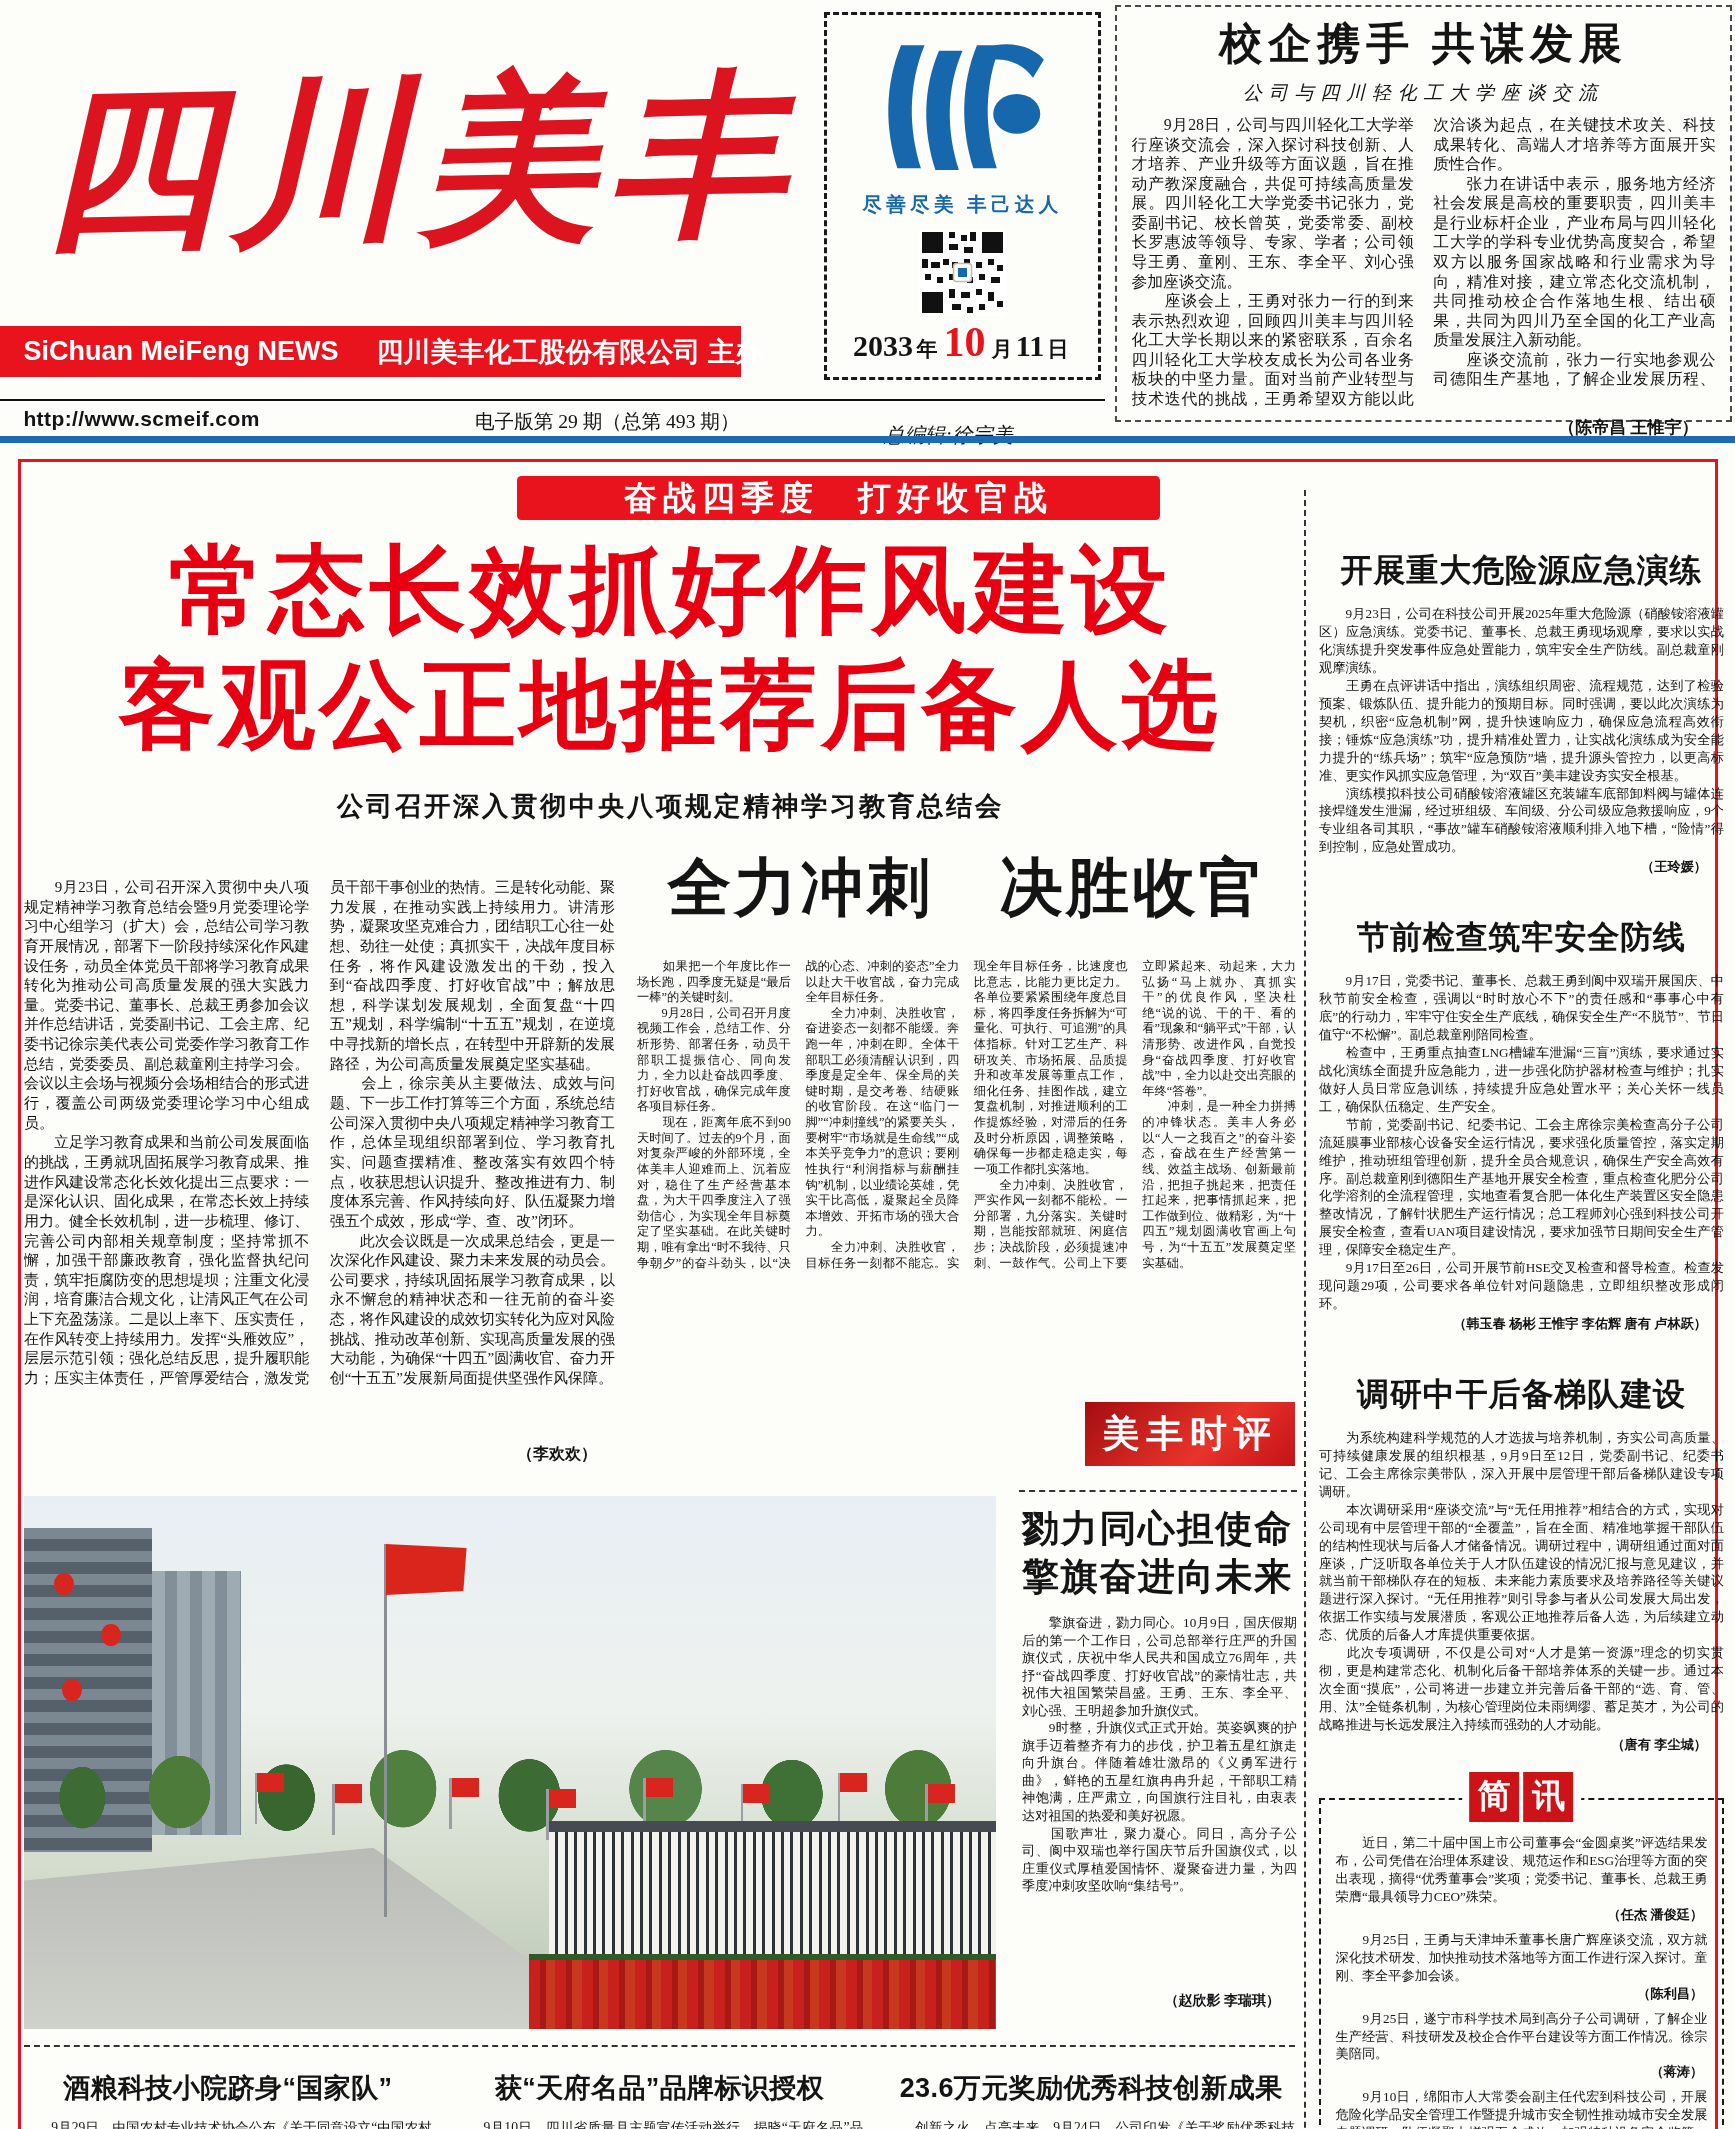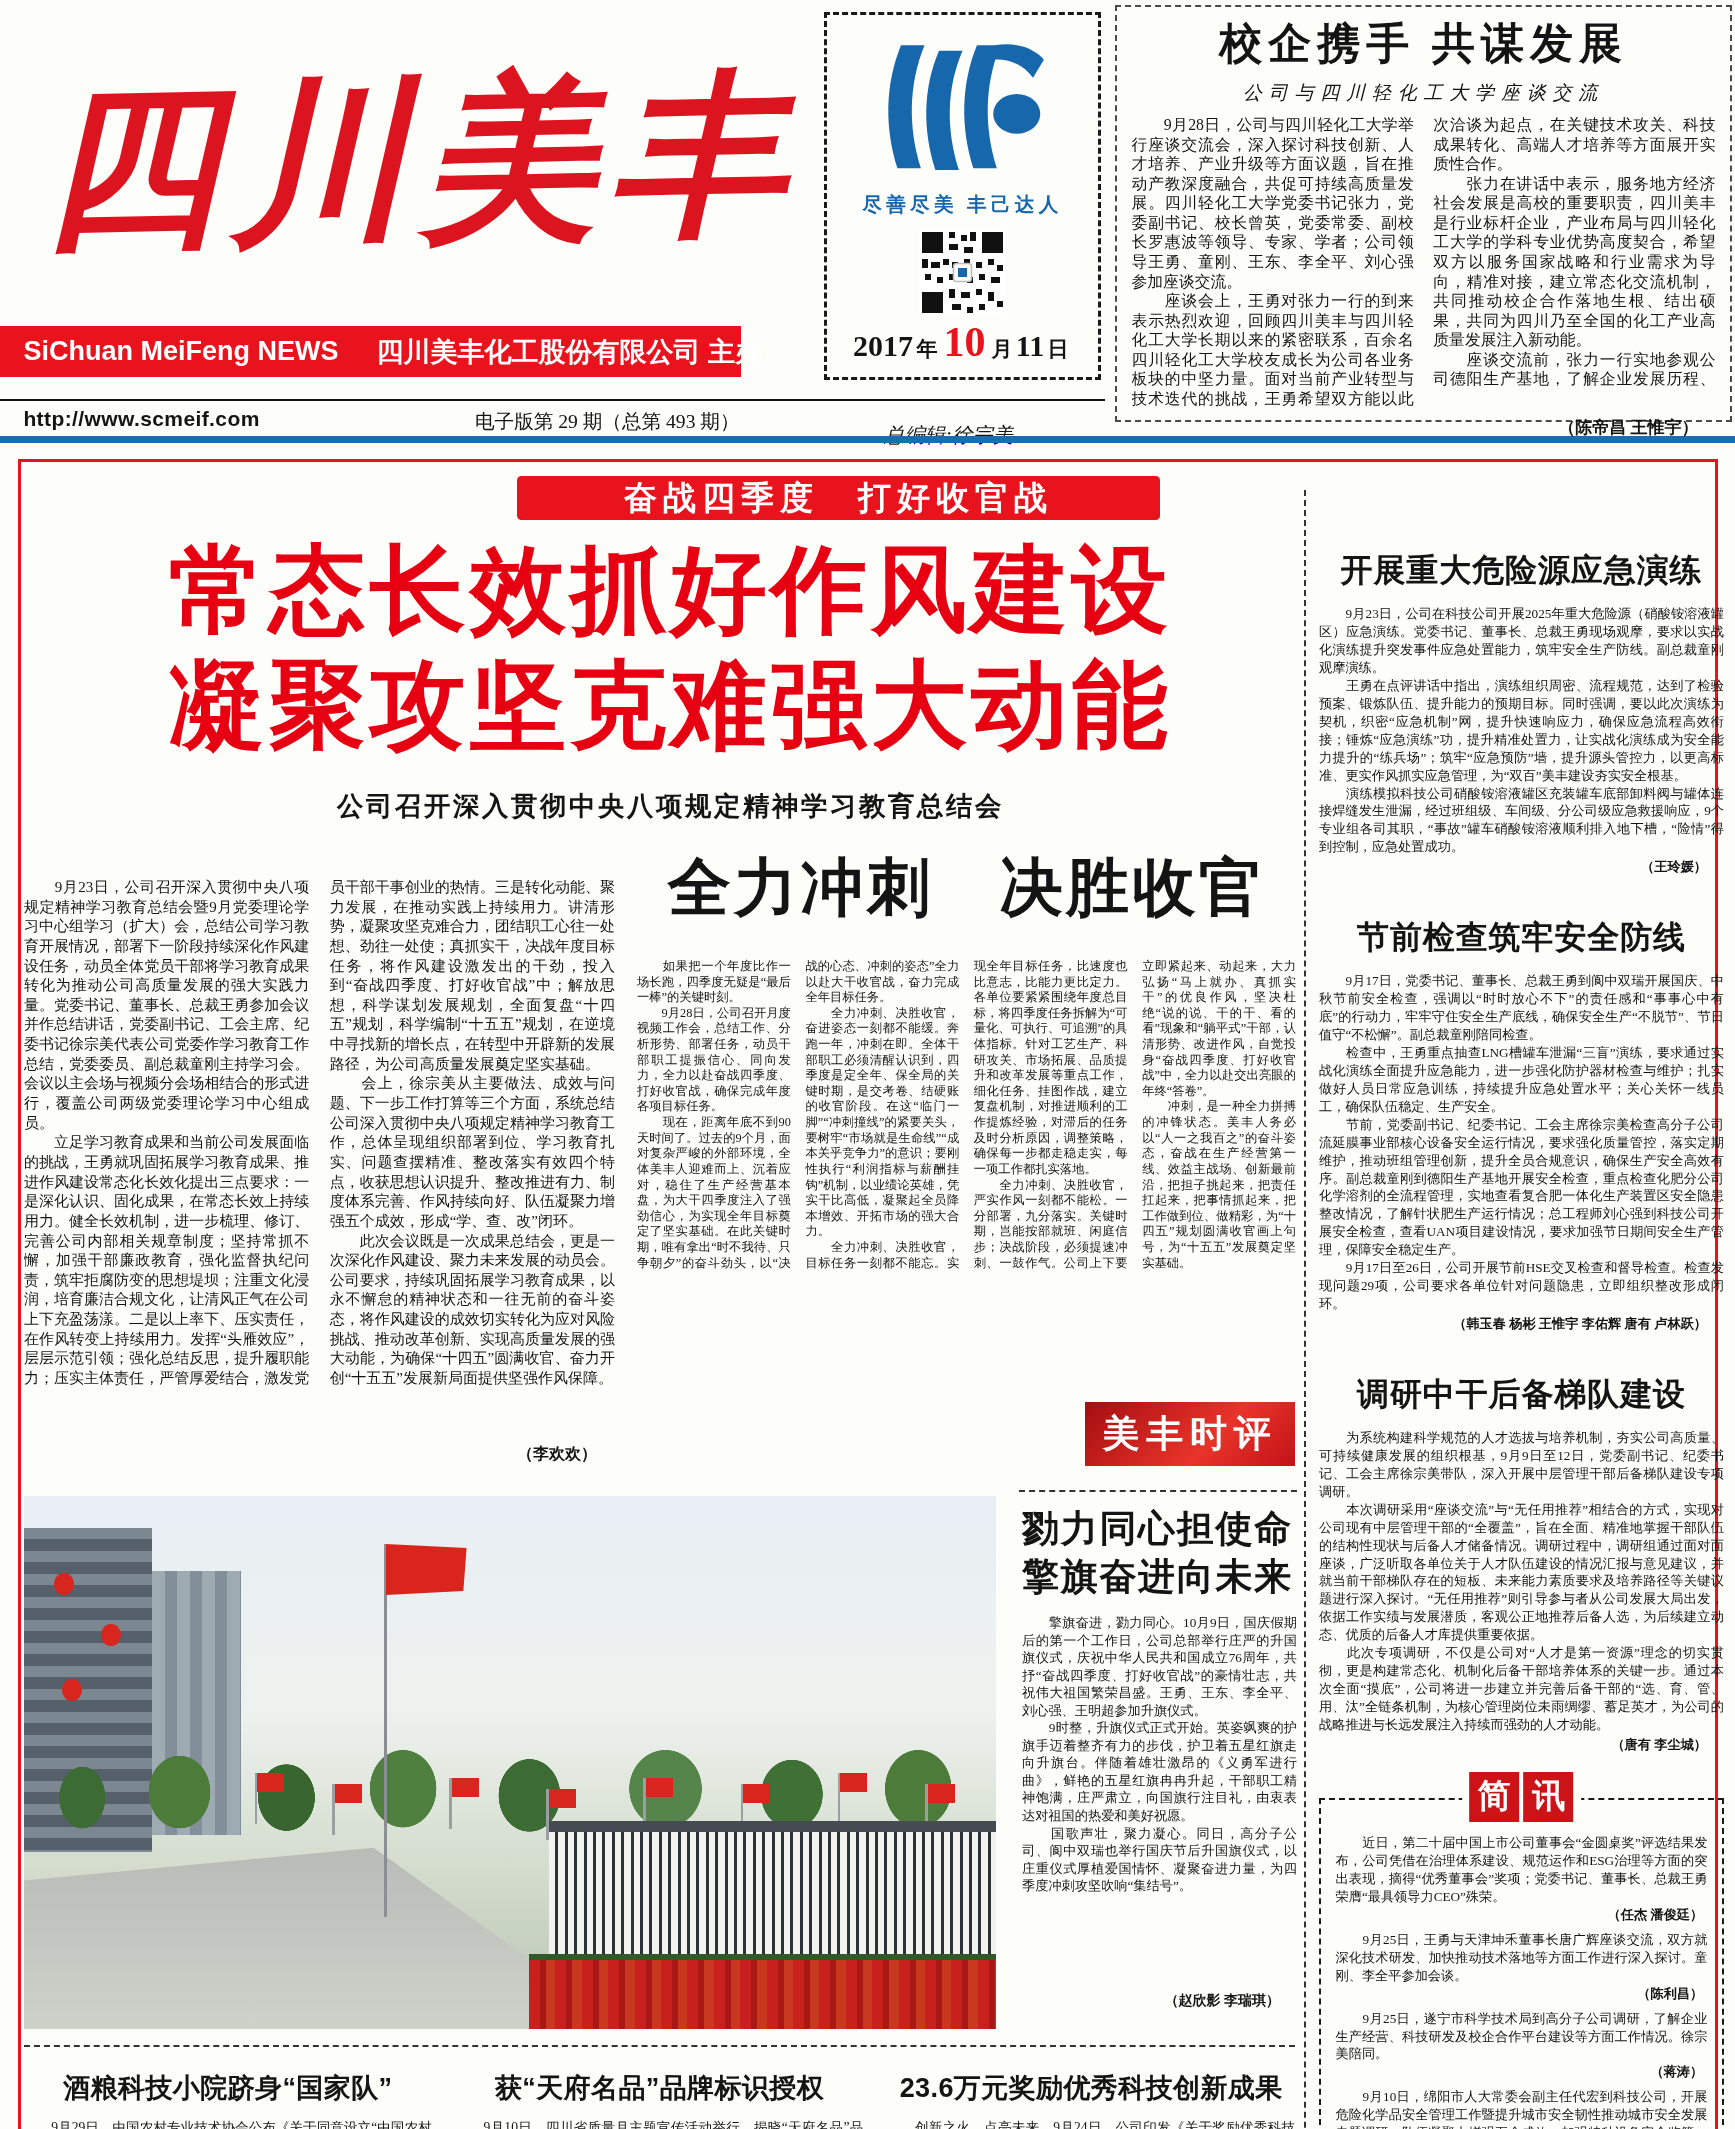--- a/index.html
+++ b/index.html
@@ -190,21 +190,21 @@
         <rect x="46" y="42" width="4" height="6"></rect>
           <rect x="52" y="48" width="4" height="4"></rect>
         <rect x="22" y="50" width="6" height="4"></rect>
           <rect x="32" y="52" width="4" height="4"></rect>
           <rect x="40" y="50" width="4" height="4"></rect>
       </g>
       <rect x="23" y="23" width="12" height="12" rx="2" fill="#fff" stroke="#bbb" stroke-width="1"></rect>
       <rect x="26" y="26" width="6" height="6" fill="#1767ad"></rect>
     </svg>
     <div class="dateline">
-      <span class="dy">2017</span>
+      <span class="dy">2033</span>
       <span class="dlab">年</span>
       <span class="dm">10</span>
       <span class="dlab">月</span>
       <span class="dy">11</span>
       <span class="dlab">日</span>
     </div>
   </div>
 
   <div class="abs redbar sans">
     <span>SiChuan MeiFeng NEWS</span>
@@ -225,21 +225,21 @@
 　　张力在讲话中表示，服务地方经济社会发展是高校的重要职责，四川美丰是行业标杆企业，产业布局与四川轻化工大学的学科专业优势高度契合，希望双方以服务国家战略和行业需求为导向，精准对接，建立常态化交流机制，共同推动校企合作落地生根、结出硕果，共同为四川乃至全国的化工产业高质量发展注入新动能。
 　　座谈交流前，张力一行实地参观公司德阳生产基地，了解企业发展历程、生产经营、装置建设、人员配置等方面情况。</div>
     <div class="byline ta-byline">（陈帝昌 王惟宇）</div>
   </div>
 
   <div class="abs content-frame"></div>
 
   <div class="abs banner sans">奋战四季度　打好收官战</div>
   <div class="abs bigred">
     <div>常态长效抓好作风建设</div>
-    <div>凝聚攻坚克难强大动能</div>
+    <div>客观公正地推荐后备人选</div>
   </div>
   <div class="abs subhead">公司召开深入贯彻中央八项规定精神学习教育总结会</div>
 
   <div class="abs main-article jbody">　　9月23日，公司召开深入贯彻中央八项规定精神学习教育总结会暨9月党委理论学习中心组学习（扩大）会，总结公司学习教育开展情况，部署下一阶段持续深化作风建设任务，动员全体党员干部将学习教育成果转化为推动公司高质量发展的强大实践力量。党委书记、董事长、总裁王勇参加会议并作总结讲话，党委副书记、工会主席、纪委书记徐宗美代表公司党委作学习教育工作总结，党委委员、副总裁童刚主持学习会。会议以主会场与视频分会场相结合的形式进行，覆盖公司两级党委理论学习中心组成员。
 　　立足学习教育成果和当前公司发展面临的挑战，王勇就巩固拓展学习教育成果、推进作风建设常态化长效化提出三点要求：一是深化认识、固化成果，在常态长效上持续用力。健全长效机制，进一步梳理、修订、完善公司内部相关规章制度；坚持常抓不懈，加强干部廉政教育，强化监督执纪问责，筑牢拒腐防变的思想堤坝；注重文化浸润，培育廉洁合规文化，让清风正气在公司上下充盈荡漾。二是以上率下、压实责任，在作风转变上持续用力。发挥“头雁效应”，层层示范引领；强化总结反思，提升履职能力；压实主体责任，严管厚爱结合，激发党员干部干事创业的热情。三是转化动能、聚力发展，在推动实践上持续用力。讲清形势，凝聚攻坚克难合力，团结职工心往一处想、劲往一处使；真抓实干，决战年度目标任务，将作风建设激发出的干劲，投入到“奋战四季度、打好收官战”中；解放思想，科学谋划发展规划，全面复盘“十四五”规划，科学编制“十五五”规划，在逆境中寻找新的增长点，在转型中开辟新的发展路径，为公司高质量发展奠定坚实基础。
 　　会上，徐宗美从主要做法、成效与问题、下一步工作打算等三个方面，系统总结公司深入贯彻中央八项规定精神学习教育工作，总体呈现组织部署到位、学习教育扎实、问题查摆精准、整改落实有效四个特点，收获思想认识提升、整改推进有力、制度体系完善、作风持续向好、队伍凝聚力增强五个成效，形成“学、查、改”闭环。
 　　此次会议既是一次成果总结会，更是一次深化作风建设、聚力未来发展的动员会。公司要求，持续巩固拓展学习教育成果，以永不懈怠的精神状态和一往无前的奋斗姿态，将作风建设的成效切实转化为应对风险挑战、推动改革创新、实现高质量发展的强大动能，为确保“十四五”圆满收官、奋力开创“十五五”发展新局面提供坚强作风保障。</div>
   <div class="abs byline main-byline">（李欢欢）</div>
 
   <div class="abs cmt-title">全力冲刺　决胜收官</div>

